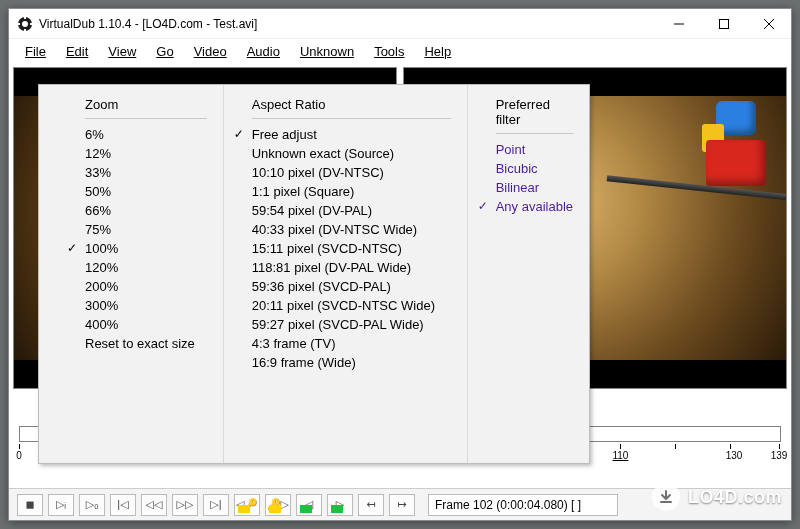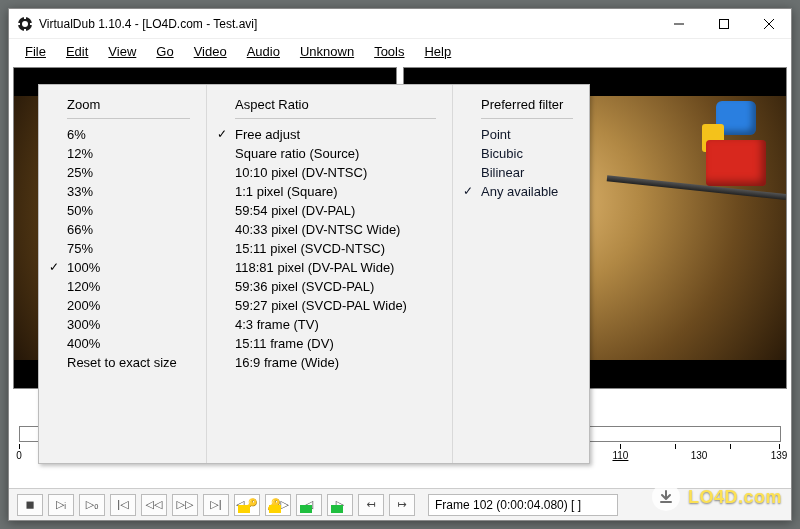--- a/index.html
+++ b/index.html
@@ -22,44 +22,44 @@
   .pane .lb-top { top:0; height:28px; }
   .pane .lb-bot { bottom:0; height:28px; }
   .pane .video { position:absolute; left:0; right:0; top:28px; bottom:28px; }
   .v1 { background: radial-gradient(circle at 65% 45%, #d7b06a 0%, #a67f3e 35%, #5b3e16 70%, #241608 100%); }
   .v2 { background: radial-gradient(circle at 40% 40%, #e0b66f 0%, #b18844 30%, #6b4a1e 65%, #2a1a08 100%); }
   .v2 .lego { position:absolute; }
   .blue1 { top:5px; right:30px; width:40px; height:34px; background:#2a7fe0; border-radius:6px; box-shadow:inset -4px -4px 6px rgba(0,0,0,0.35); }
   .red1  { top:44px; right:20px; width:60px; height:46px; background:#d8281e; border-radius:4px; box-shadow:inset -4px -4px 8px rgba(0,0,0,0.4); }
   .yel1  { top:28px; right:62px; width:22px; height:28px; background:#f4c21b; border-radius:3px; }
   .stick { top:98px; right:0; width:180px; height:6px; background:linear-gradient(#555,#222); transform:rotate(6deg); transform-origin:right center; }
-  .ctxmenu { position:absolute; left:38px; top:84px; width:552px; height:380px; background:#f2f2f2; border:1px solid #bcbcbc; box-shadow:2px 2px 4px rgba(0,0,0,0.25); display:flex; font-size:13px; color:#000; z-index:50; }
+  .ctxmenu { position:absolute; left:38px; top:84px; width:552px; height:380px; background:#f2f2f2; border:1px solid #bcbcbc; box-shadow:2px 2px 4px rgba(0,0,0,0.25); display:flex; font-size:13px; color:#000; z-index:50;padding-left:18px; }
   .ctxcol { padding:10px 16px 10px 28px; position:relative; }
   .ctxcol.col1 { width:168px; border-right:1px solid #d9d9d9; }
   .ctxcol.col2 { width:246px; border-right:1px solid #d9d9d9; }
   .ctxcol.col3 { flex:1; }
   .ctxhdr { font-size:13px; padding:2px 0 6px 0; margin-bottom:6px; color:#000; }
   .ctxhdr.sep { border-bottom:1px solid #c8c8c8; }
   .ctxitem { padding:2px 0; position:relative; white-space:nowrap; }
-  .ctxitem.dis { color:#0f172a; }
+  .ctxitem.dis { color:#4c1d95; }
   .ctxitem .chk { position:absolute; left:-18px; top:2px; font-size:12px; }
   .timeline { position:absolute; left:0; right:0; bottom:52px; height:44px; padding:2px 10px 0 10px; }
   .track { height:16px; border:1px solid #808080; background:#fff; position:relative; }
   .track .sel { position:absolute; left:32px; top:1px; bottom:1px; width:330px; background:#99ccff; border:1px solid #5a9bd4; }
   .track .cursor { position:absolute; top:-2px; bottom:-2px; width:1px; background:#000; }
   .ticks { position:relative; height:20px; font-size:10px; color:#000; margin-top:2px; }
   .ticks span { position:absolute; top:6px; transform:translateX(-50%); }
   .ticks i { position:absolute; top:0; width:1px; height:5px; background:#000; }
   .toolbar { position:absolute; left:0; right:0; bottom:0; height:32px; border-top:1px solid #ccc; background:#f4f4f4; display:flex; align-items:center; padding:0 8px; gap:5px; font-size:11px; }
   .tb { width:26px; height:22px; border:1px solid #bbb; background:#fcfcfc; display:flex; align-items:center; justify-content:center; font-size:11px; color:#444; position:relative; }
   .tb.y { background:#fff; }
   .tb.y .yw { position:absolute; left:3px; bottom:2px; width:12px; height:8px; background:#ffd300; }
   .tb.g .gw { position:absolute; left:3px; bottom:2px; width:12px; height:8px; background:#1fbf3f; }
   .status { margin-left:8px; border:1px solid #bbb; background:#fff; height:22px; min-width:190px; display:flex; align-items:center; padding:0 6px; font-size:12px; }
-  .watermark { position:absolute; right:18px; bottom:18px; color:#fde047; font-size:18px; font-weight:600; letter-spacing:0.5px; opacity:0.92; text-shadow:0 1px 2px rgba(0,0,0,0.5); display:flex; align-items:center; gap:8px; z-index:100; }
+  .watermark { position:absolute; right:18px; bottom:18px; color:#ffffff; font-size:18px; font-weight:600; letter-spacing:0.5px; opacity:0.92; text-shadow:0 1px 2px rgba(0,0,0,0.5); display:flex; align-items:center; gap:8px; z-index:100; }
   .watermark .dot { width:28px; height:28px; border-radius:50%; background:rgba(255,255,255,0.85); display:flex; align-items:center; justify-content:center; }
   .watermark .dot svg { display:block; }
 </style>
 </head>
 <body>
 
 <div class="shot">
   <div class="window">
 
     <div class="titlebar">
@@ -152,21 +152,21 @@
           <span style="left: 437.41px;">80</span>
           <i style="left: 492.086px;"></i>
           <span style="left: 492.086px;">90</span>
           <i style="left: 546.763px;"></i>
           <span style="left: 546.763px;">100</span>
           <i style="left: 601.439px;"></i>
           <span style="left: 601.439px; text-decoration: underline;">110</span>
           <i style="left: 656.115px;"></i>
           <span style="left: 656.115px; margin-top: 47px;">120</span>
           <i style="left: 710.791px;"></i>
-          <span style="left: 680px;">130</span>
+          <span style="left: 715px;">130</span>
           <i style="left: 760px;"></i>
           <span style="left: 760px;">139</span>
         </div>
     </div>
 
     <div class="toolbar" id="toolbar">
 
       <div class="tb">◼</div>
         <div class="tb">▷ᵢ</div>
         <div class="tb">▷ₒ</div>
@@ -184,48 +184,47 @@
     </div>
 
   </div>
 
   <div class="ctxmenu">
     <div class="ctxcol col1">
       <div class="ctxhdr sep">Zoom</div>
       <div id="zoom-items">
           <div class="ctxitem"><span>6%</span></div>
           <div class="ctxitem"><span>12%</span></div>
-          <div class="ctxitem"><span>25%</span></div>
           <div class="ctxitem"><span>33%</span></div>
           <div class="ctxitem"><span>50%</span></div>
           <div class="ctxitem"><span>66%</span></div>
           <div class="ctxitem"><span>75%</span></div>
           <div class="ctxitem"><span class="chk">✓</span><span>100%</span></div>
           <div class="ctxitem"><span>120%</span></div>
           <div class="ctxitem"><span>200%</span></div>
           <div class="ctxitem"><span>300%</span></div>
           <div class="ctxitem"><span>400%</span></div>
           <div class="ctxitem"><span>Reset to exact size</span></div>
         </div>
     </div>
     <div class="ctxcol col2">
       <div class="ctxhdr sep">Aspect Ratio</div>
       <div id="aspect-items">
           <div class="ctxitem"><span class="chk">✓</span><span>Free adjust</span></div>
-          <div class="ctxitem"><span>Square ratio (Source)</span></div>
+          <div class="ctxitem"><span>Unknown exact (Source)</span></div>
           <div class="ctxitem"><span>10:10 pixel (DV-NTSC)</span></div>
           <div class="ctxitem"><span>1:1 pixel (Square)</span></div>
           <div class="ctxitem"><span>59:54 pixel (DV-PAL)</span></div>
           <div class="ctxitem"><span>40:33 pixel (DV-NTSC Wide)</span></div>
           <div class="ctxitem"><span>15:11 pixel (SVCD-NTSC)</span></div>
           <div class="ctxitem"><span>118:81 pixel (DV-PAL Wide)</span></div>
           <div class="ctxitem"><span>59:36 pixel (SVCD-PAL)</span></div>
+          <div class="ctxitem"><span>20:11 pixel (SVCD-NTSC Wide)</span></div>
           <div class="ctxitem"><span>59:27 pixel (SVCD-PAL Wide)</span></div>
           <div class="ctxitem"><span>4:3 frame (TV)</span></div>
-          <div class="ctxitem"><span>15:11 frame (DV)</span></div>
           <div class="ctxitem"><span>16:9 frame (Wide)</span></div>
         </div>
     </div>
     <div class="ctxcol col3">
       <div class="ctxhdr sep">Preferred filter</div>
       <div id="filter-items">
           <div class="ctxitem dis"><span>Point</span></div>
           <div class="ctxitem dis"><span>Bicubic</span></div>
           <div class="ctxitem dis"><span>Bilinear</span></div>
           <div class="ctxitem dis"><span class="chk">✓</span><span>Any available</span></div>

